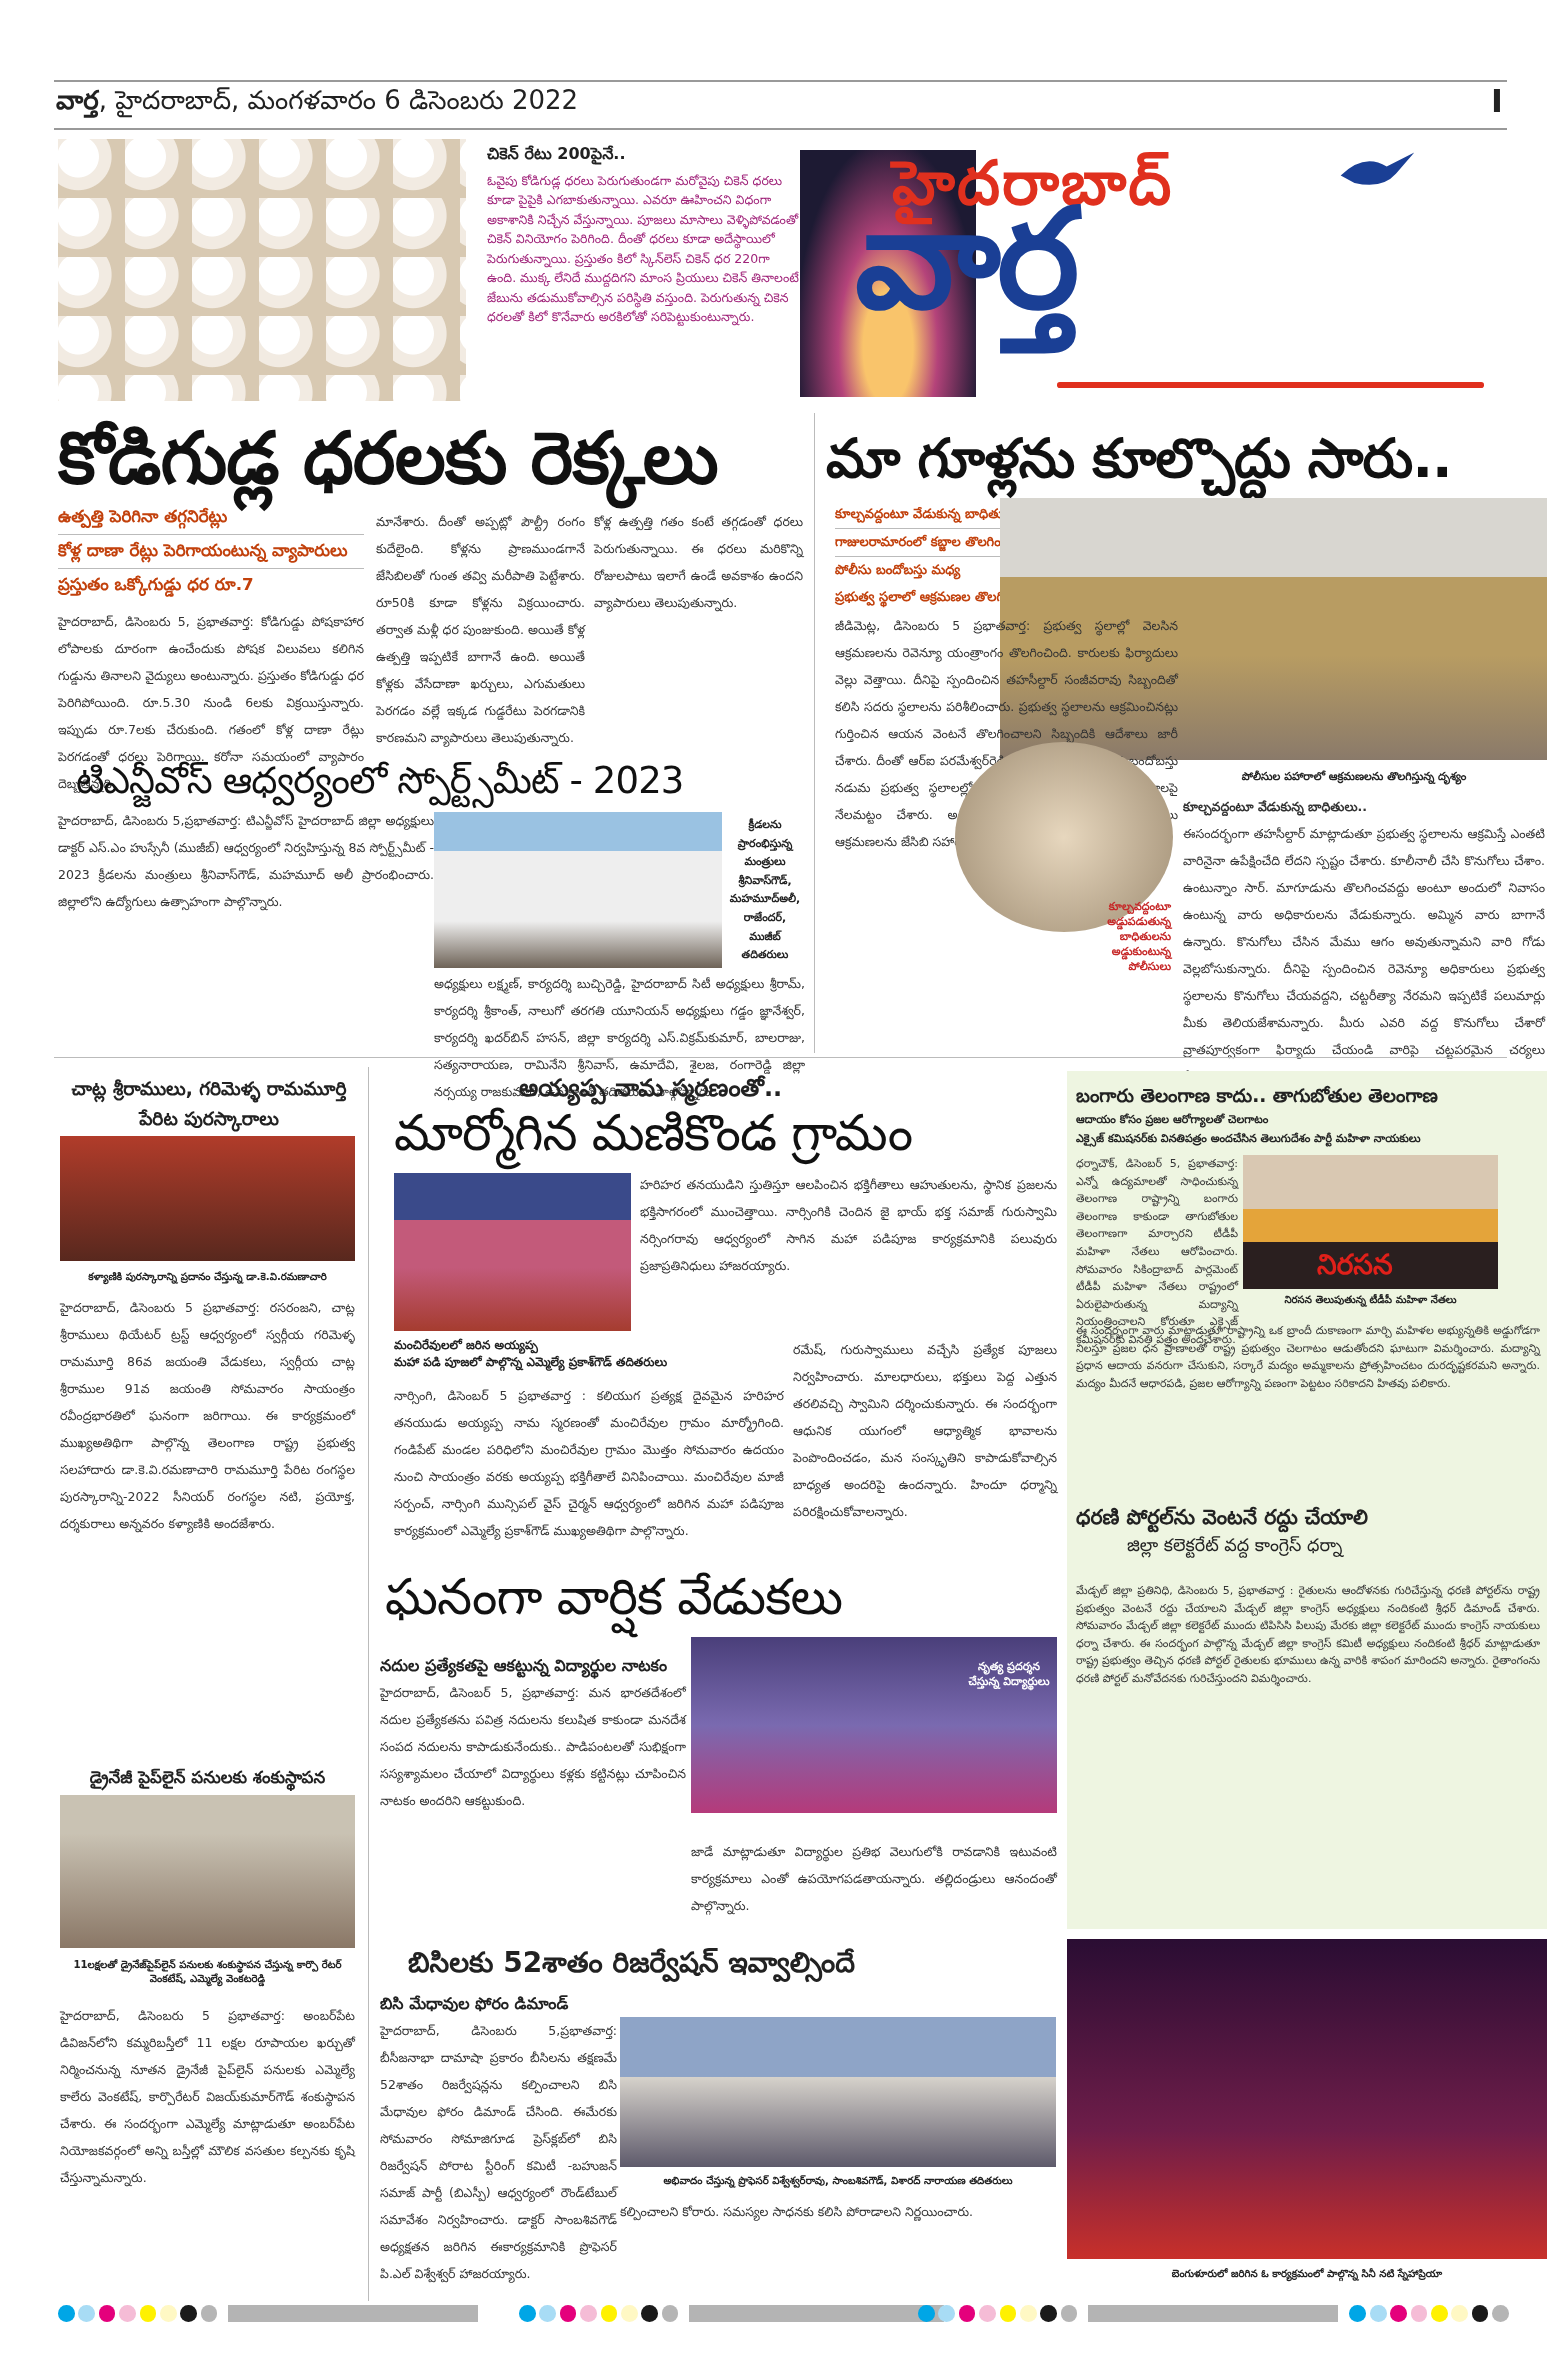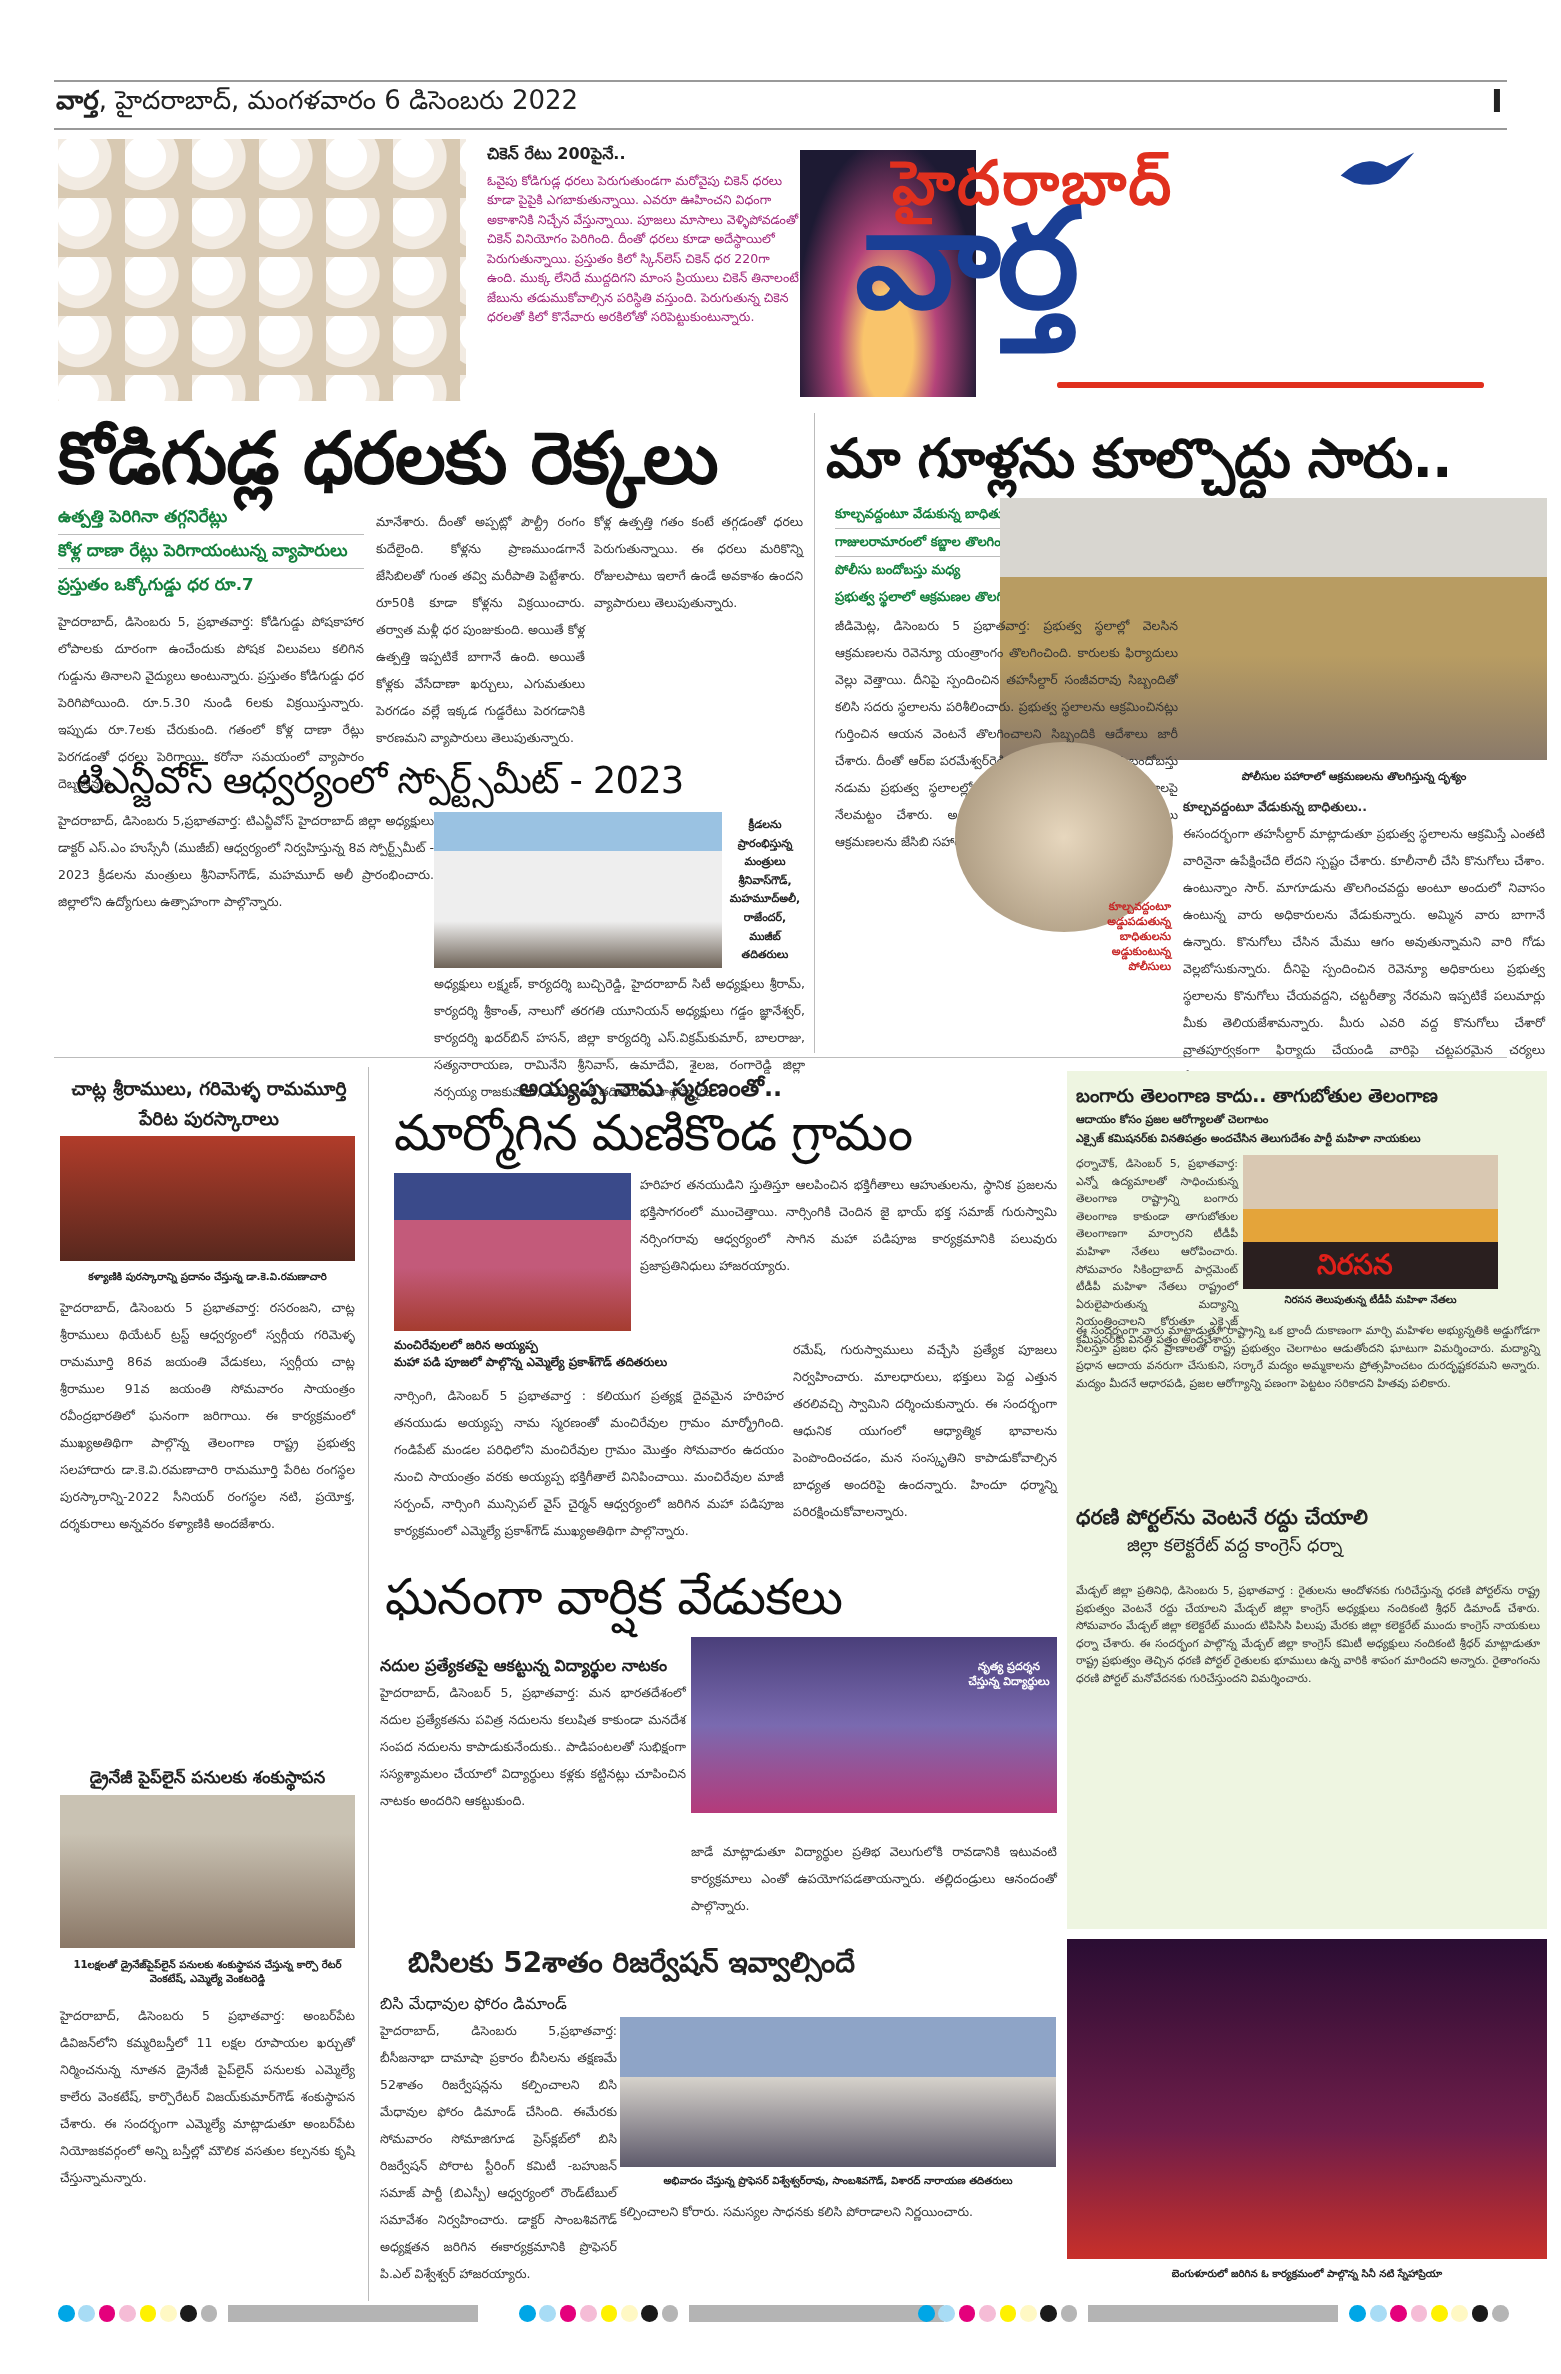--- a/index.html
+++ b/index.html
@@ -8,21 +8,21 @@
   .rule { position: absolute; left: 54px; right: 54px; height: 1.9px; background: #999; }
   .dateline { position: absolute; left: 56px; top: 85px; font-size: 26px; color: #222; }
   .dateline b { font-weight: 900; }
   .pagenum { position: absolute; right: 58px; top: 82px; font-size: 32px; font-weight: bold; }
   .photo { position: absolute; background: linear-gradient(135deg,#b9a58d,#6e5d4c); }
   .eggs { background: radial-gradient(circle at 30% 30%, #fff 0 20.4px, #f2ebe2 21.3px 33px, transparent 34px) 0 0/67px 59px, #d8c9b2; }
   .night { background: radial-gradient(ellipse at 50% 80%, #f9c46b 0 20%, #b4437a 40%, #1d1a33 75%); }
   .body-text { font-size: 12.5px; line-height: 27px; color: #333; text-align: justify; }
   .pink { color: #a0247a; font-size: 14.4px; line-height: 24px; }
   .h-mega { font-weight: 900; color: #111; letter-spacing: -0.9px; white-space: nowrap; }
-  .sub { font-size: 16.7px; font-weight: bold; color: #15803d; padding: 4.6px 0; border-bottom: 1.9px solid #bbb; }
+  .sub { font-size: 16.7px; font-weight: bold; color: #c2410c; padding: 4.6px 0; border-bottom: 1.9px solid #bbb; }
   .caption { font-size: 12px; font-weight: bold; color: #222; text-align: center; }
   .caption.red { color: #c62828; }
   .vline { position: absolute; width: 0.9px; background: #bbb; }
   .greenbox { position: absolute; background: #eef5e1; }
   .masthead-top { position: absolute; left: 892px; top: 147px; font-size: 61px; font-weight: 900; color: #e0301e; letter-spacing: 1.9px; }
   .masthead-main { position: absolute; left: 855px; top: 190px; font-size: 139px; font-weight: 900; color: #1a3f95; letter-spacing: -3.7px; line-height: 1; }
   .dove { position: absolute; left: 1336px; top: 148px; width: 83px; height: 46px; }
   .swoosh { position: absolute; left: 1057px; top: 382px; width: 427px; height: 5.6px; background: #e0301e; border-radius: 2.8px; }
   .color-strip { position: absolute; top: 2305px; height: 16.7px; display: flex; align-items: center; gap: 3.7px; }
   .dot { width: 16.7px; height: 16.7px; border-radius: 50%; }
@@ -132,21 +132,21 @@
 <div class="abs" style="left:380px;top:1656px;font-size:16px;font-weight:bold;">నదుల ప్రత్యేకతపై ఆకట్టున్న విద్యార్థుల నాటకం</div>
 <div class="abs body-text" style="left:380px;top:1679px;width:306px;">హైదరాబాద్, డిసెంబర్ 5, ప్రభాతవార్త: మన భారతదేశంలో నదుల ప్రత్యేకతను పవిత్ర నదులను కలుషిత కాకుండా మనదేశ సంపద నదులను కాపాడుకునేందుకు.. పాడిపంటలతో సుభిక్షంగా సస్యశ్యామలం చేయాలో విద్యార్థులు కళ్లకు కట్టినట్లు చూపించిన నాటకం అందరిని ఆకట్టుకుంది.</div>
 <div class="photo" style="left:691px;top:1637px;width:366px;height:176px;background:linear-gradient(180deg,#4a3f7a,#7a6ab0 50%,#b53a7a);"></div>
 <div class="abs caption" style="left:965px;top:1660px;width:88px;font-size:11px;color:#fff;">నృత్య ప్రదర్శన చేస్తున్న విద్యార్థులు</div>
 <div class="abs body-text" style="left:691px;top:1818px;width:366px;margin-top:20px;">జాడే మాట్లాడుతూ విద్యార్థుల ప్రతిభ వెలుగులోకి రావడానికి ఇటువంటి కార్యక్రమాలు ఎంతో ఉపయోగపడతాయన్నారు. తల్లిదండ్రులు ఆనందంతో పాల్గొన్నారు.</div>
 
 <div class="photo" style="left:1067px;top:1939px;width:480px;height:320px;background:linear-gradient(180deg,#2a0d33,#6e1d49 60%,#c8302a);"></div>
 <div class="abs caption" style="left:1067px;top:2268px;width:480px;font-size:10.2px;">బెంగుళూరులో జరిగిన ఓ కార్యక్రమంలో పాల్గొన్న సినీ నటి స్నేహాప్రియా</div>
 
 <div class="abs" style="left:408px;top:1946px;font-size:28px;font-weight:bold;">బిసిలకు 52శాతం రిజర్వేషన్ ఇవ్వాల్సిందే</div>
-<div class="abs" style="left:380px;top:1994px;font-size:16px;font-weight:normal;">బిసి మేధావుల ఫోరం డిమాండ్</div>
+<div class="abs" style="left:380px;top:1994px;font-size:16px;font-weight:bold;">బిసి మేధావుల ఫోరం డిమాండ్</div>
 <div class="abs body-text" style="left:380px;top:2017px;width:237px;">హైదరాబాద్, డిసెంబరు 5,ప్రభాతవార్త: బీసీజనాభా దామాషా ప్రకారం బీసిలను తక్షణమే 52శాతం రిజర్వేషన్లను కల్పించాలని బిసి మేధావుల ఫోరం డిమాండ్ చేసింది. ఈమేరకు సోమవారం సోమాజిగూడ ప్రెస్‌క్లబ్‌లో బిసి రిజర్వేషన్ పోరాట స్టీరింగ్ కమిటీ -బహుజన్ సమాజ్ పార్టీ (బిఎస్పీ) ఆధ్వర్యంలో రౌండ్‌టేబుల్ సమావేశం నిర్వహించారు. డాక్టర్ సాంబశివగౌడ్ అధ్యక్షతన జరిగిన ఈకార్యక్రమానికి ప్రొఫెసర్ పి.ఎల్ విశ్వేశ్వర్ హాజరయ్యారు.</div>
 <div class="photo" style="left:620px;top:2017px;width:436px;height:150px;background:linear-gradient(180deg,#8ea4c7 0 40%,#d6d2cb 40%,#5e5a6b);"></div>
 <div class="abs caption" style="left:620px;top:2175px;width:436px;font-size:10.2px;">అభివాదం చేస్తున్న ప్రొఫెసర్ విశ్వేశ్వర్‌రావు, సాంబశివగౌడ్, విశారద్ నారాయణ తదితరులు</div>
 <div class="abs body-text" style="left:620px;top:2198px;width:436px;">కల్పించాలని కోరారు. సమస్యల సాధనకు కలిసి పోరాడాలని నిర్ణయించారు.</div>
 
 <div class="color-strip" style="left:58px;">
   <span class="dot" style="background:#00a6e6"></span>
   <span class="dot" style="background:#a8dcf5"></span>
   <span class="dot" style="background:#e4007c"></span>
   <span class="dot" style="background:#f5bcd6"></span>

